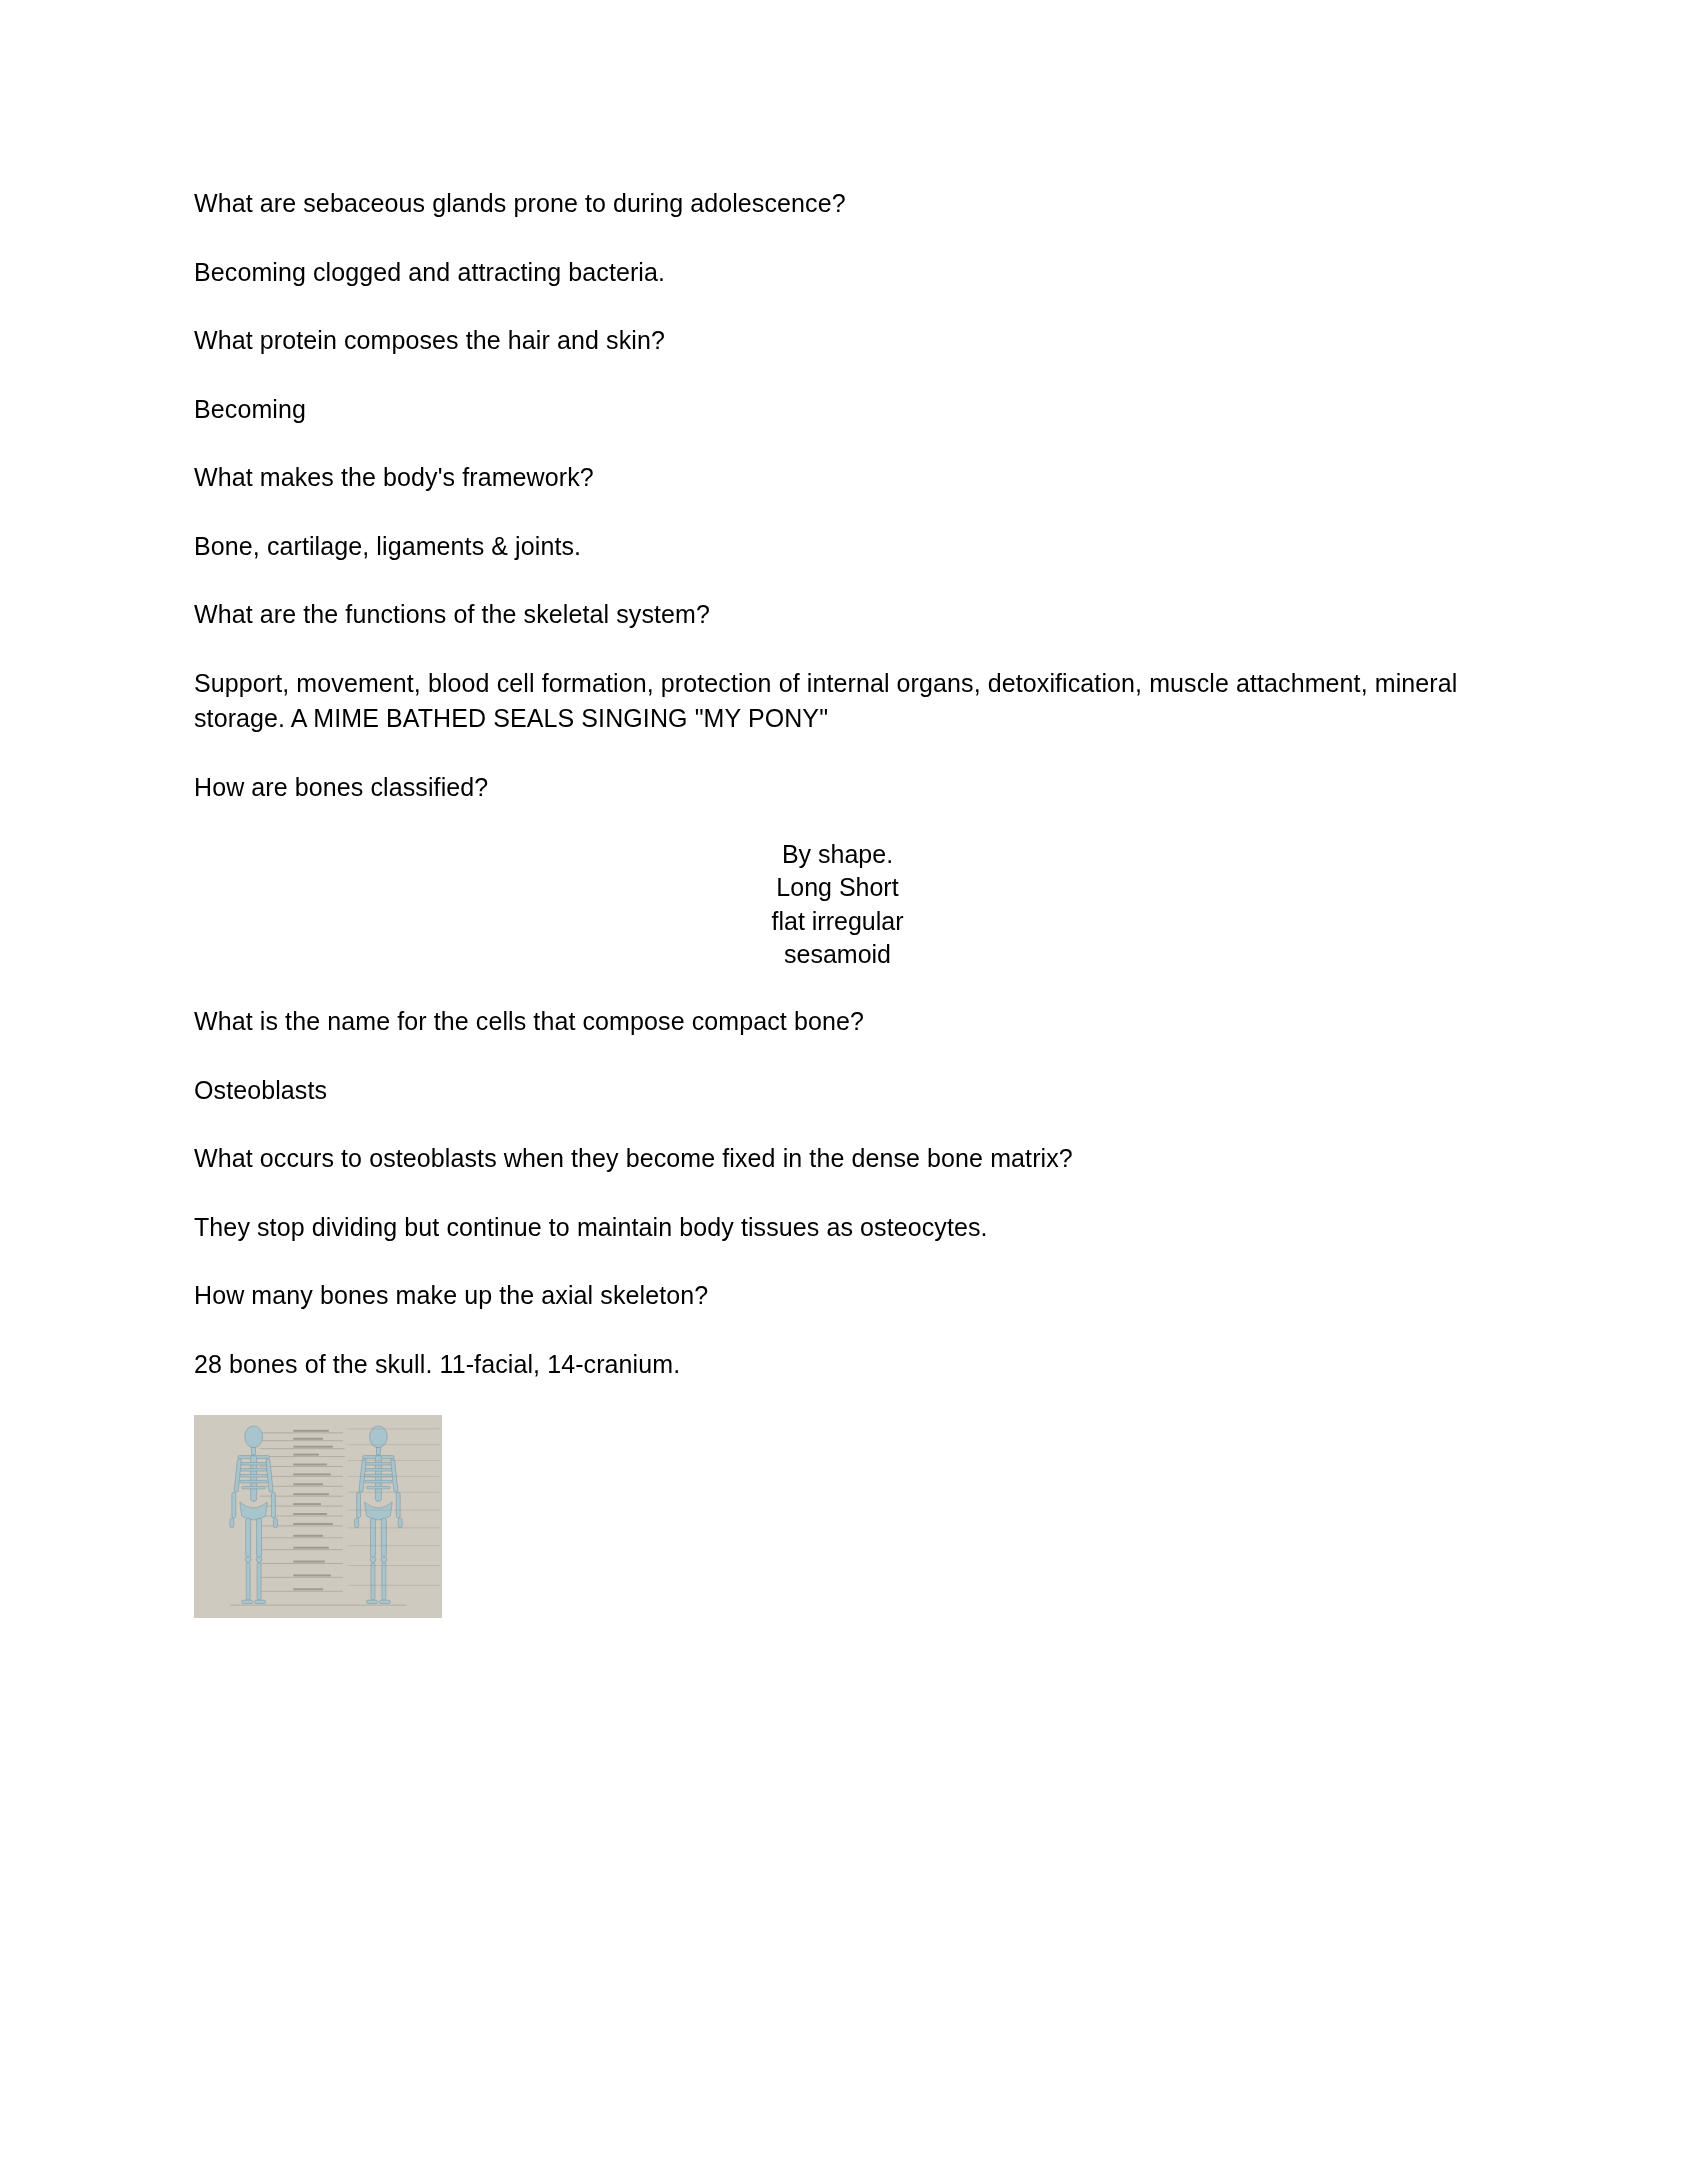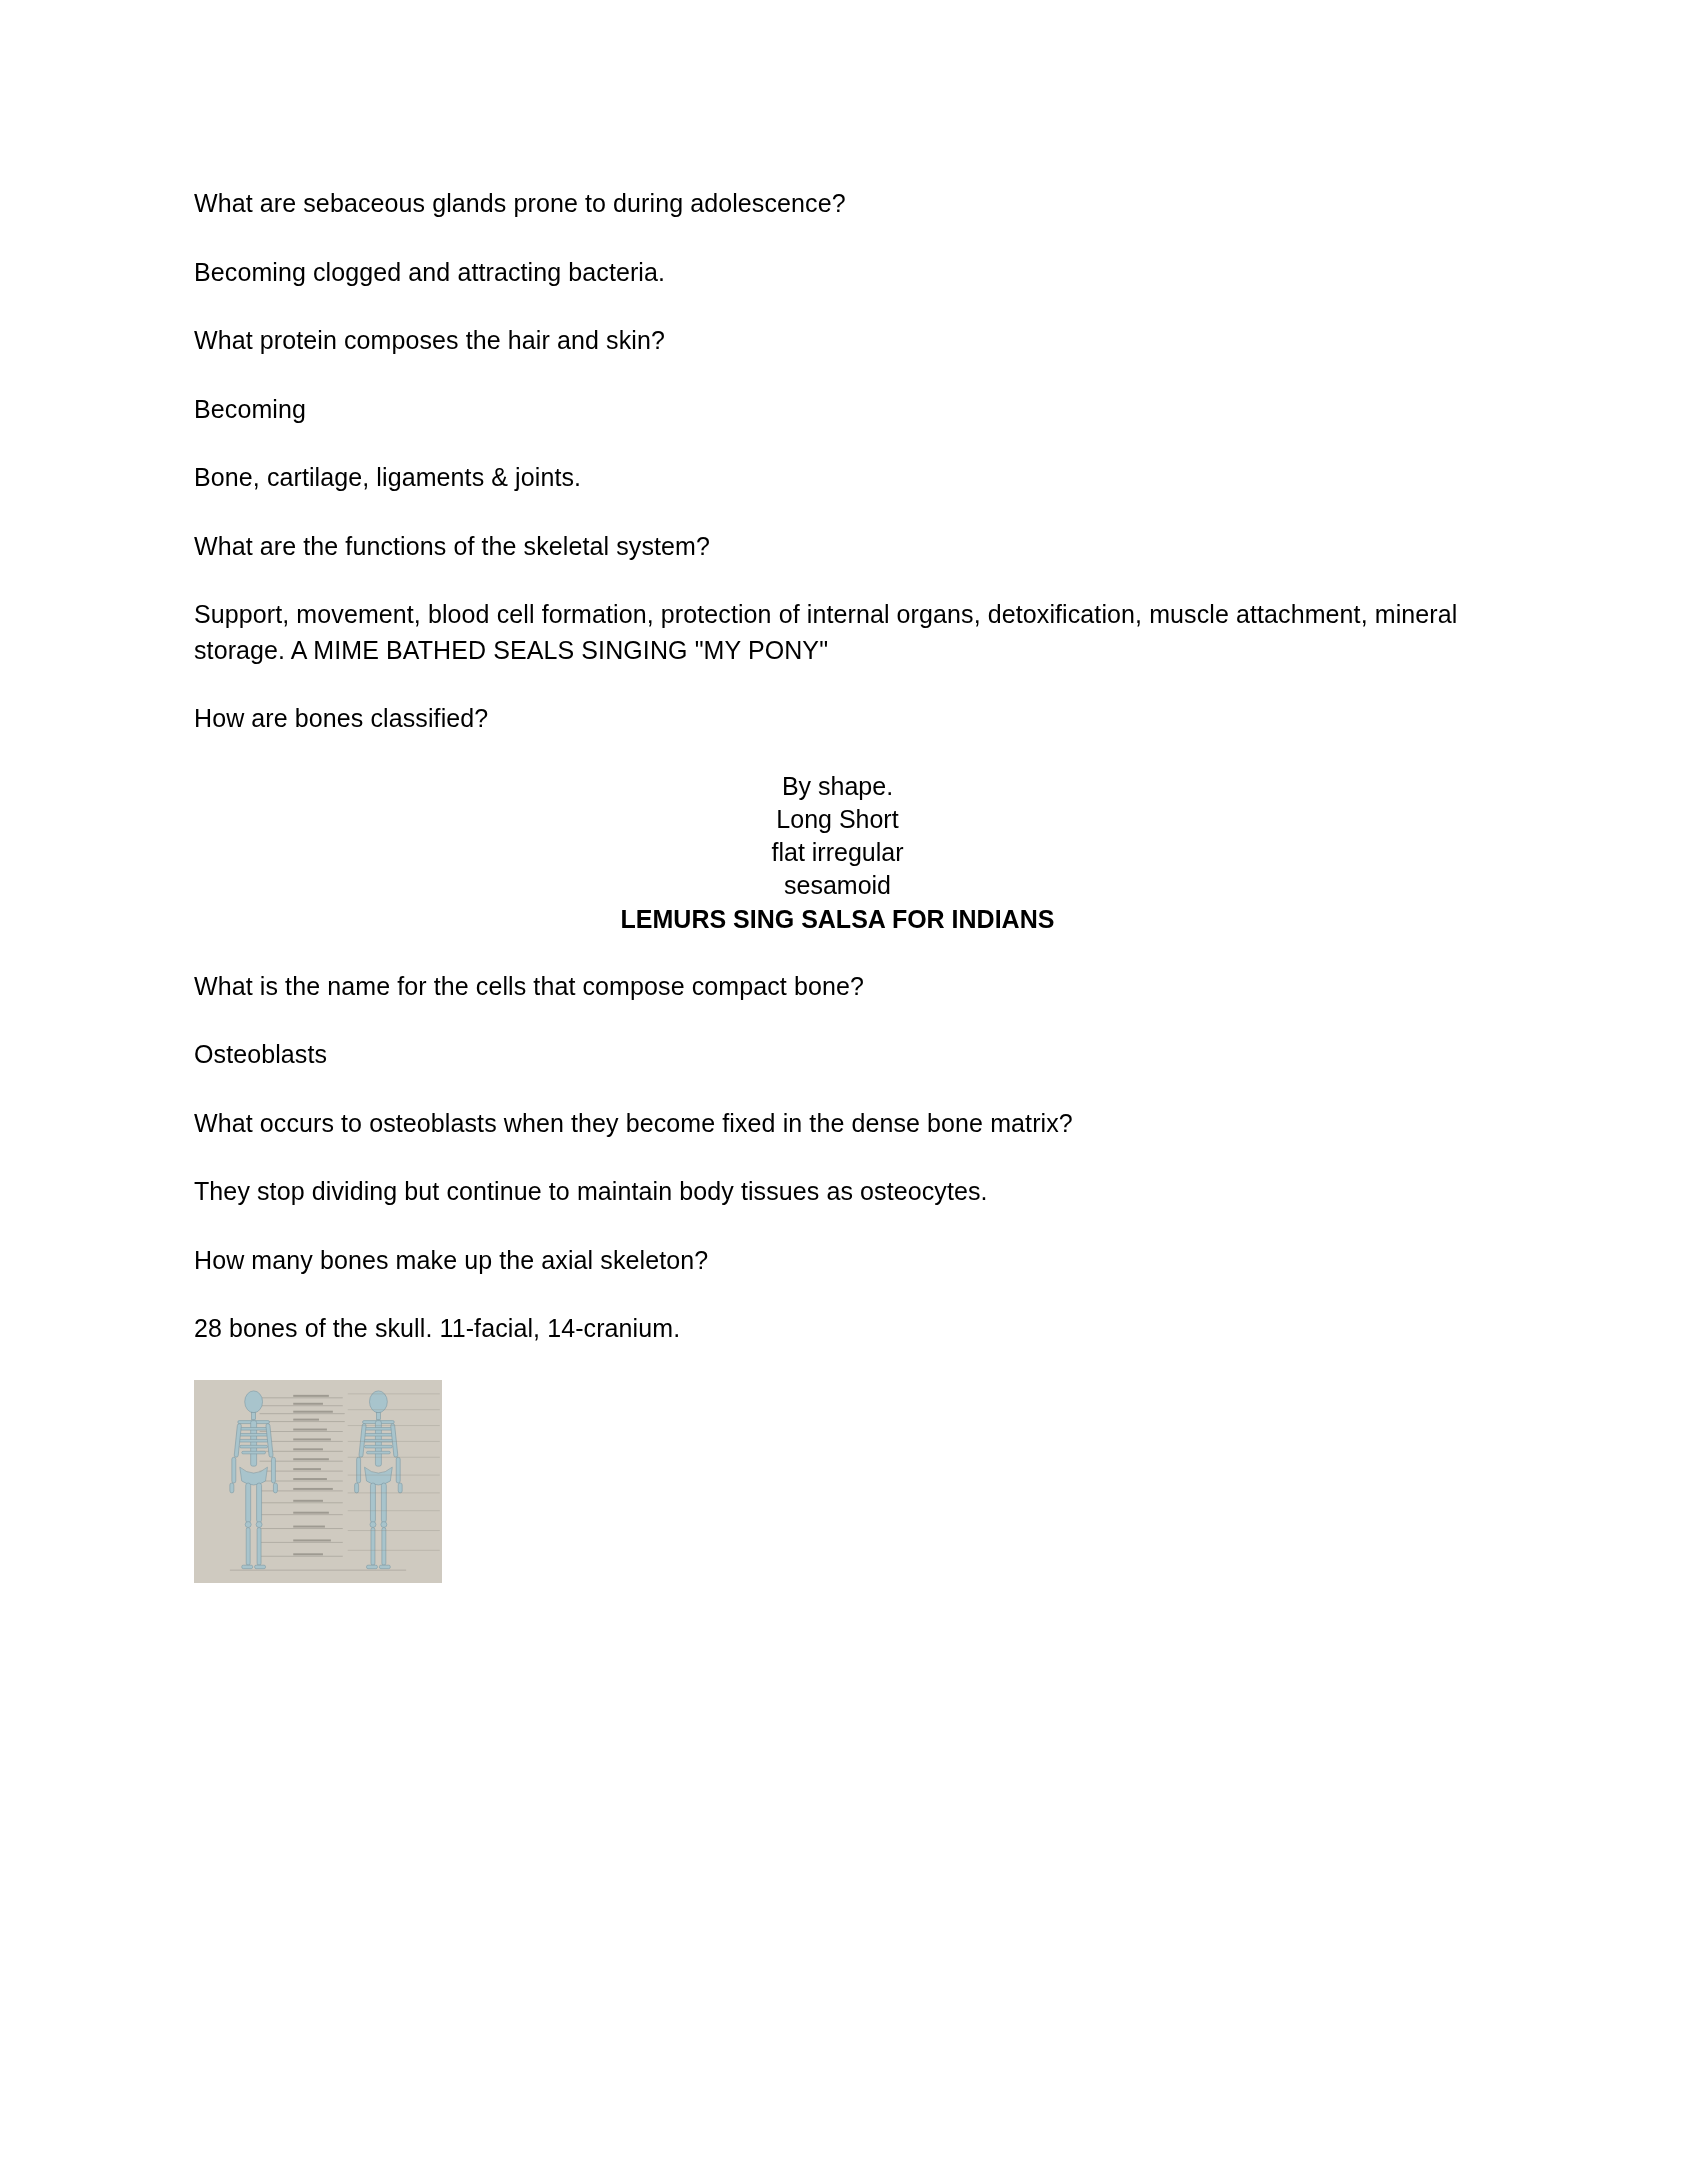--- a/index.html
+++ b/index.html
@@ -72,35 +72,35 @@
   <div class="content">
 
     <p class="para">What are sebaceous glands prone to during adolescence?</p>
 
     <p class="para">Becoming clogged and attracting bacteria.</p>
 
     <p class="para">What protein composes the hair and skin?</p>
 
     <p class="para">Becoming</p>
 
+    <p class="para">What makes the body's framework?</p>
 
     <p class="para">Bone, cartilage, ligaments &amp; joints.</p>
 
     <p class="para">What are the functions of the skeletal system?</p>
 
     <p class="para"><span>Support, movement, blood cell formation, protection of internal organs, detoxification, muscle attachment, mineral storage. </span><b>A MIME BATHED SEALS SINGING "MY PONY"</b></p>
 
     <p class="para">How are bones classified?</p>
 
     <div class="block-lines">
       <span class="line">By shape.</span>
       <span class="line">Long Short</span>
       <span class="line">flat irregular</span>
       <span class="line">sesamoid</span>
-      <span class="line bold">LEMURS SING SALSA FOR INDIANS</span>
     </div>
 
     <p class="para">What is the name for the cells that compose compact bone?</p>
 
     <p class="para">Osteoblasts</p>
 
     <p class="para">What occurs to osteoblasts when they become fixed in the dense bone matrix?</p>
 
     <p class="para">They stop dividing but continue to maintain body tissues as osteocytes.</p>
 

